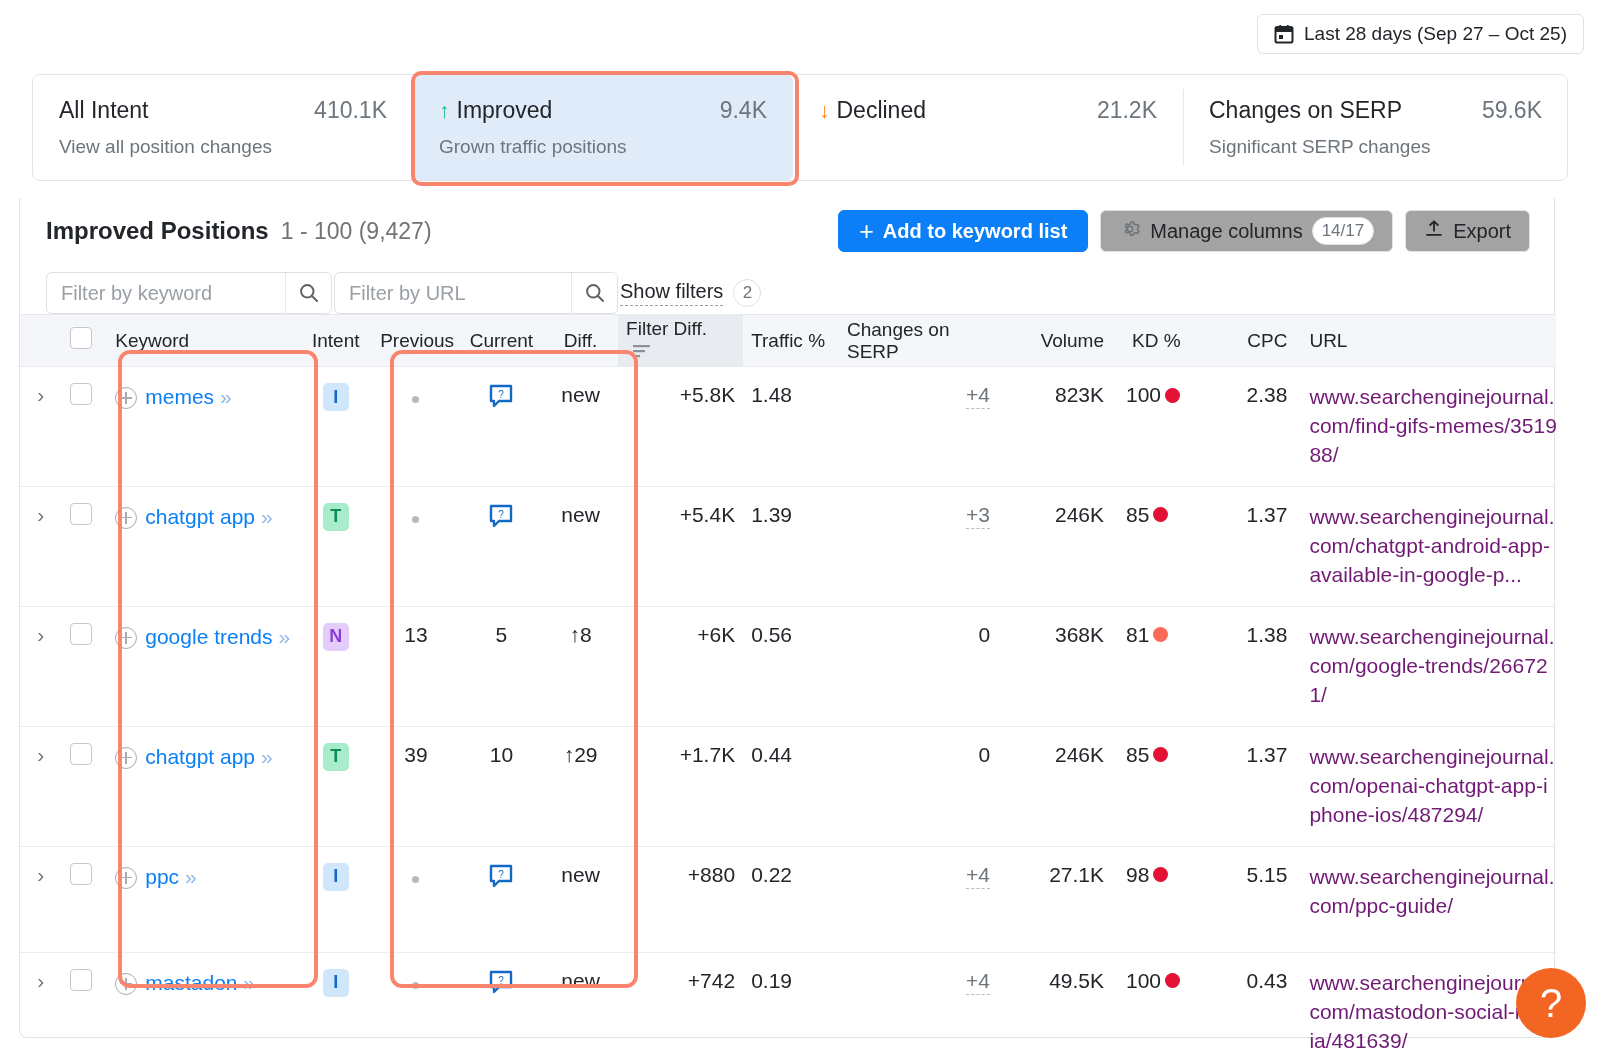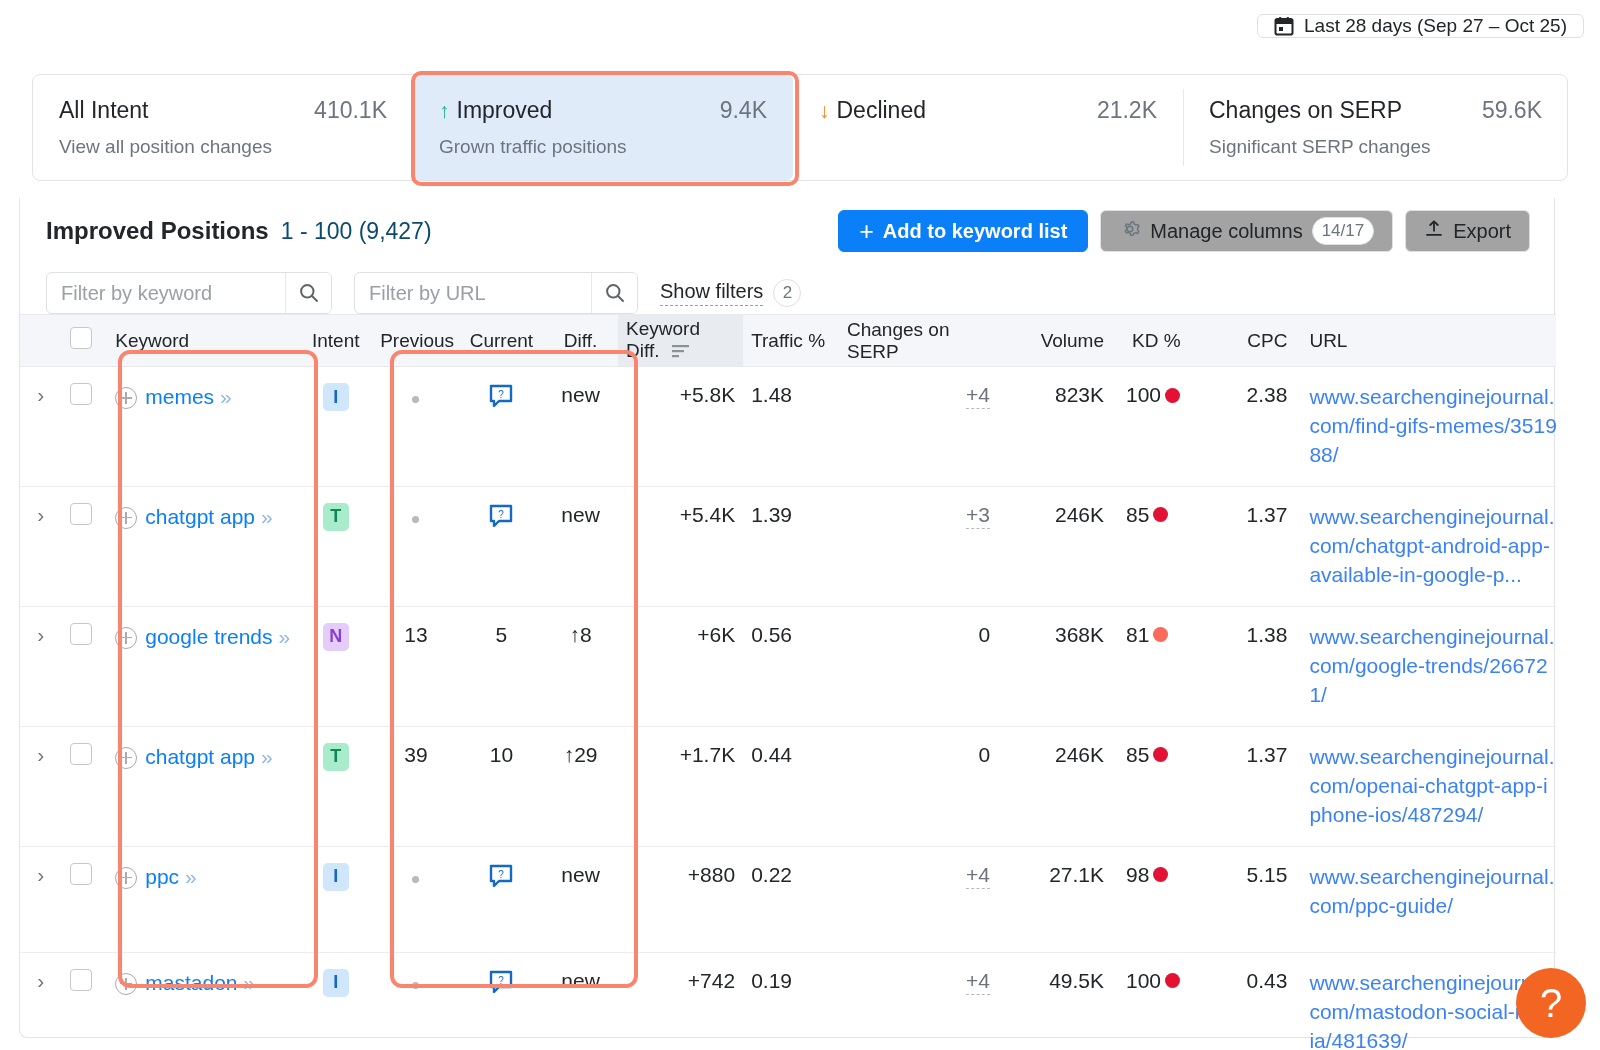--- a/index.html
+++ b/index.html
@@ -12,21 +12,21 @@
     overflow: hidden;
   }
   .page { position: relative; width: 1600px; height: 1050px; }
 
   
   .daterange-row {
     position: absolute; top: 14px; right: 16px;
   }
   .daterange {
     display: inline-flex; align-items: center; gap: 10px;
-    height: 24px; padding: 0 16px;
+    height: 40px; padding: 0 16px;
     border: 1px solid #dee0e3; border-radius: 6px;
     background: #fff; font-size: 19px; color: #222529;
     white-space: nowrap;
   }
   .cal-ico { width: 20px; height: 20px; display:inline-block; position: relative; }
   .cal-ico svg { display:block; }
 
   
   .tabs {
     position: absolute; left: 32px; top: 74px;
@@ -70,42 +70,42 @@
   
   .panel {
     position: absolute; left: 19px; top: 198px; width: 1536px; height: 840px;
     border: 1px solid #e1e3e6; border-top: none; border-radius: 0 0 8px 8px;
     background: #fff;
   }
   .panel-head {
     display: flex; align-items: center; height: 66px; padding: 0 24px 0 26px;
   }
   .panel-title { font-size: 24px; font-weight: bold; color: #222529; }
-  .panel-count { font-size: 23px; color: #0c4a6e; margin-left: 12px; }
+  .panel-count { font-size: 23px; color: #737373; margin-left: 12px; }
   .panel-actions { margin-left: auto; display: flex; align-items: center; gap: 12px; }
   .btn {
     display: inline-flex; align-items: center; gap: 9px;
     height: 42px; padding: 0 18px; border-radius: 6px;
     font-size: 20px; white-space: nowrap;
     border: 1px solid #dee0e3; background: #a3a3a3; color: #222529;
   }
   .btn-primary {
     background: #0b7ff7; border-color: #0b7ff7; color: #fff; font-weight: bold;
     padding: 0 20px;
   }
   .btn-primary .plus { font-size: 25px; font-weight: normal; line-height: 1; }
   .pill {
     display: inline-flex; align-items: center; justify-content: center;
     min-width: 52px; height: 28px; padding: 0 9px;
     border: 1px solid #dee0e3; border-radius: 14px;
     font-size: 17px; color: #6c757d; background: #fff;
   }
 
   
-  .filters { display: flex; padding: 8px 0 0 26px; gap: 22px; }
+  .filters { display: flex; padding: 8px 0 0 26px; gap: 2px; }
   .field {
     display: flex; align-items: stretch; height: 42px;
     border: 1px solid #dee0e3; border-radius: 6px; overflow: hidden; background: #fff;
   }
   .field input {
     border: none; outline: none; font-size: 20px; color: #222529;
     padding: 0 14px; background: transparent;
     font-family: "Liberation Sans", sans-serif;
   }
   .field input::placeholder { color: #9aa0a6; }
@@ -189,21 +189,21 @@
     background: #b5babf; vertical-align: middle; margin-top: 6px;
   }
   .new-txt { color: #0f7c55; }
   .up-txt { color: #0f7c55; white-space: nowrap; }
   .dashed-num {
     color: #6c757d; border-bottom: 1px dashed #b5babf; padding-bottom: 2px;
   }
   .kd-wrap { display: inline-flex; align-items: center; gap: 4px; }
   .kd-dot { width: 15px; height: 15px; border-radius: 50%; display: inline-block; }
   .url-link {
-    color: #3b82f6; font-size: 21px; line-height: 1.38; word-break: break-all;
+    color: #701a75; font-size: 21px; line-height: 1.38; word-break: break-all;
     display: block; width: 248px; overflow: hidden;
   }
 
   
   .hl-col {
     position: absolute; border: 4px solid #f9856f; border-radius: 12px;
     pointer-events: none;
   }
 
   
@@ -353,21 +353,21 @@
           <th></th>
           <th>
             <span class="chk"></span>
           </th>
           <th class="ta-l" style="padding-left:14px">Keyword</th>
           <th class="ta-c">Intent</th>
           <th class="ta-c">Previous</th>
           <th class="ta-c">Current</th>
           <th class="ta-c">Diff.</th>
           <th class="ta-l sorted">
-            <span>Keyword Diff.</span>
+            <span>Filter Diff.</span>
             <span style="display:inline-block;margin-left:7px;vertical-align:middle;">
               <svg width="18" height="14" viewBox="0 0 18 14">
                 <rect x="0" y="1" width="17" height="2.2" fill="#8c9196"></rect>
                 <rect x="0" y="6" width="12" height="2.2" fill="#8c9196"></rect>
                 <rect x="0" y="11" width="7" height="2.2" fill="#8c9196"></rect>
               </svg>
             </span>
           </th>
           <th class="ta-l">Traffic %</th>
           <th class="ta-l">Changes on SERP</th>

